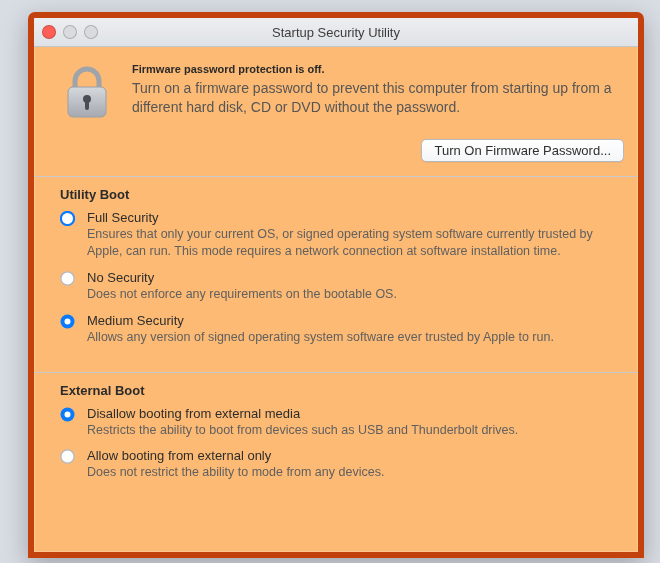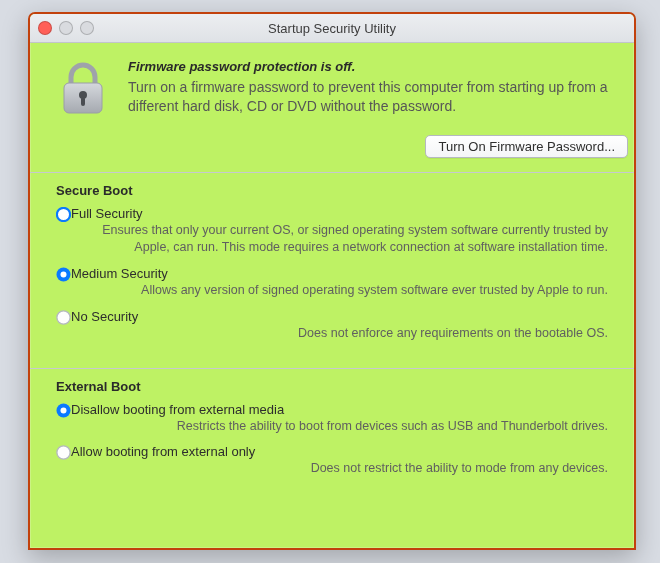--- a/index.html
+++ b/index.html
@@ -13,22 +13,22 @@
     color: #2e2e2e;
     overflow: hidden;
   }
 
   .frame {
     position: absolute;
     left: 28px;
     top: 12px;
     width: 604px;
     height: 534px;
-    background: #bef264;
-    border: 2px solid #c2410c;
+    background: #fdba74;
+    border: 6px solid #c2410c;
     border-top-left-radius: 7px;
     border-top-right-radius: 7px;
     border-bottom-left-radius: 0;
     border-bottom-right-radius: 0;
     box-shadow: 0 8px 26px rgba(0,0,0,.25), inset 0 0 0 1px rgba(255,255,255,.2);
     overflow: hidden;
   }
 
   .titlebar {
     height: 28px;
@@ -67,36 +67,35 @@
     padding: 16px 24px 14px 24px;
     gap: 16px;
   }
   .lock {
     width: 58px;
     height: 58px;
     flex-shrink: 0;
   }
   .firmware-text h2 {
     margin: 0 0 4px 0;
-    font-size: 13px;
+    font-size: 11px;
     font-weight: 600;
     color: #2a2a2a;
-    font-style: italic;
   }
   .firmware-text p {
     margin: 0;
     font-size: 14px;
     line-height: 1.35;
     color: #565656;
   }
 
   .btn-row {
     display: flex;
     justify-content: flex-end;
-    padding: 4px 6px 0 24px;
+    padding: 4px 14px 0 24px;
   }
   .mac-button {
     background: linear-gradient(#ffffff, #f4f5f7);
     border: 1px solid #b5b9c0;
     border-radius: 5px;
     padding: 3px 12px;
     font-size: 13px;
     color: #2e2e2e;
     box-shadow: 0 1px 0 rgba(0,0,0,.05);
     cursor: default;
@@ -114,41 +113,40 @@
   .section-title {
     font-size: 13px;
     font-weight: 600;
     color: #2b2b2b;
     margin: 0 0 6px 0;
   }
 
   .option {
     display: flex;
     align-items: flex-start;
-    gap: 0;
+    gap: 12px;
     padding: 2px 0 8px 0;
   }
   .radio {
     width: 15px;
     height: 15px;
     margin-top: 1px;
     flex-shrink: 0;
   }
   .radio-svg { display:block; }
   .opt-body { flex:1; }
   .opt-label {
     font-size: 13px;
     color: #2d2d2d;
   }
   .opt-desc {
     font-size: 12.5px;
     color: #606060;
     line-height: 1.35;
     margin-top: 1px;
-    text-align: right;
   }
 </style>
 </head>
 <body>
 
 <div class="frame">
 
   <div class="titlebar">
     <div class="traffic-lights">
       <div class="light red"></div>
@@ -179,58 +177,58 @@
     </div>
   </div>
 
   <div class="btn-row">
     <button class="mac-button">Turn On Firmware Password...</button>
   </div>
 
   <hr class="divider">
 
   <div class="section">
-    <div class="section-title">Secure Boot</div>
+    <div class="section-title">Utility Boot</div>
 
     <div class="option">
       <span class="radio">
         <svg class="radio-svg" width="15" height="15" viewBox="0 0 15 15">
           <circle cx="7.5" cy="7.5" r="6.6" fill="#fefefe" stroke="#0a7aff" stroke-width="2.2"></circle>
         </svg>
       </span>
       <div class="opt-body">
         <div class="opt-label">Full Security</div>
         <div class="opt-desc">Ensures that only your current OS, or signed operating system software currently trusted by Apple, can run. This mode requires a network connection at software installation time.</div>
       </div>
     </div>
 
     <div class="option">
       <span class="radio">
         <svg class="radio-svg" width="15" height="15" viewBox="0 0 15 15">
+          <circle cx="7.5" cy="7.5" r="6.6" fill="#fefefe" stroke="#b5b9c0" stroke-width="1.3"></circle>
+        </svg>
+      </span>
+      <div class="opt-body">
+        <div class="opt-label">No Security</div>
+        <div class="opt-desc">Does not enforce any requirements on the bootable OS.</div>
+      </div>
+    </div>
+
+    <div class="option">
+      <span class="radio">
+        <svg class="radio-svg" width="15" height="15" viewBox="0 0 15 15">
           <circle cx="7.5" cy="7.5" r="7" fill="#0a7aff"></circle>
           <circle cx="7.5" cy="7.5" r="3" fill="#ffffff"></circle>
         </svg>
       </span>
       <div class="opt-body">
         <div class="opt-label">Medium Security</div>
         <div class="opt-desc">Allows any version of signed operating system software ever trusted by Apple to run.</div>
       </div>
     </div>
-
-    <div class="option">
-      <span class="radio">
-        <svg class="radio-svg" width="15" height="15" viewBox="0 0 15 15">
-          <circle cx="7.5" cy="7.5" r="6.6" fill="#fefefe" stroke="#b5b9c0" stroke-width="1.3"></circle>
-        </svg>
-      </span>
-      <div class="opt-body">
-        <div class="opt-label">No Security</div>
-        <div class="opt-desc">Does not enforce any requirements on the bootable OS.</div>
-      </div>
-    </div>
   </div>
 
   <hr class="divider">
 
   <div class="section">
     <div class="section-title">External Boot</div>
 
     <div class="option">
       <span class="radio">
         <svg class="radio-svg" width="15" height="15" viewBox="0 0 15 15">

